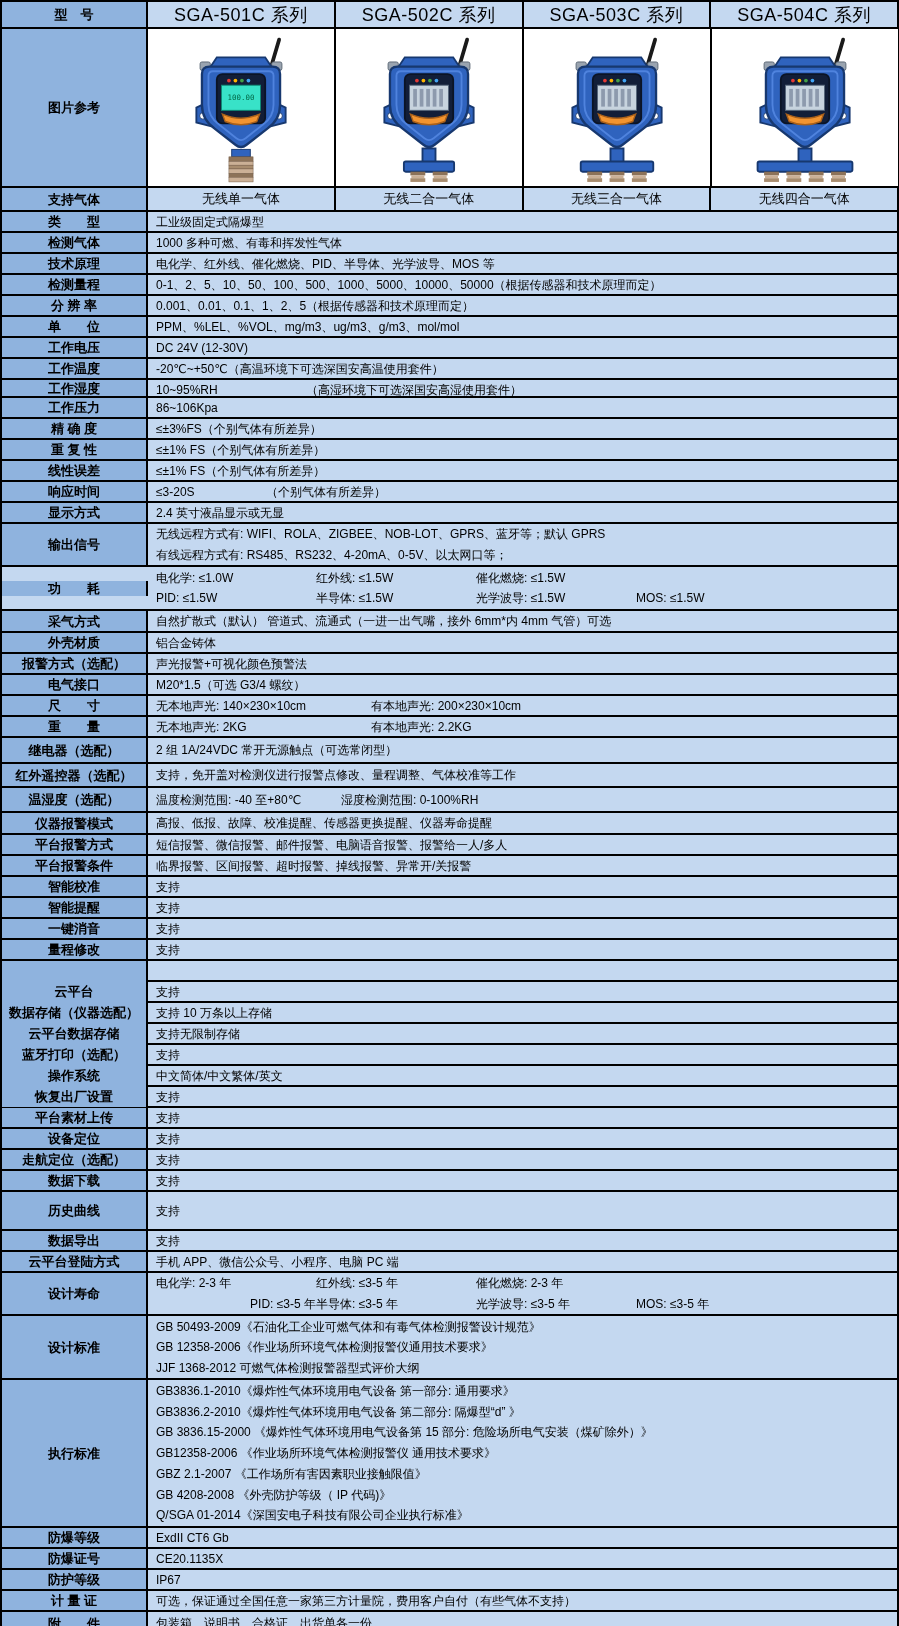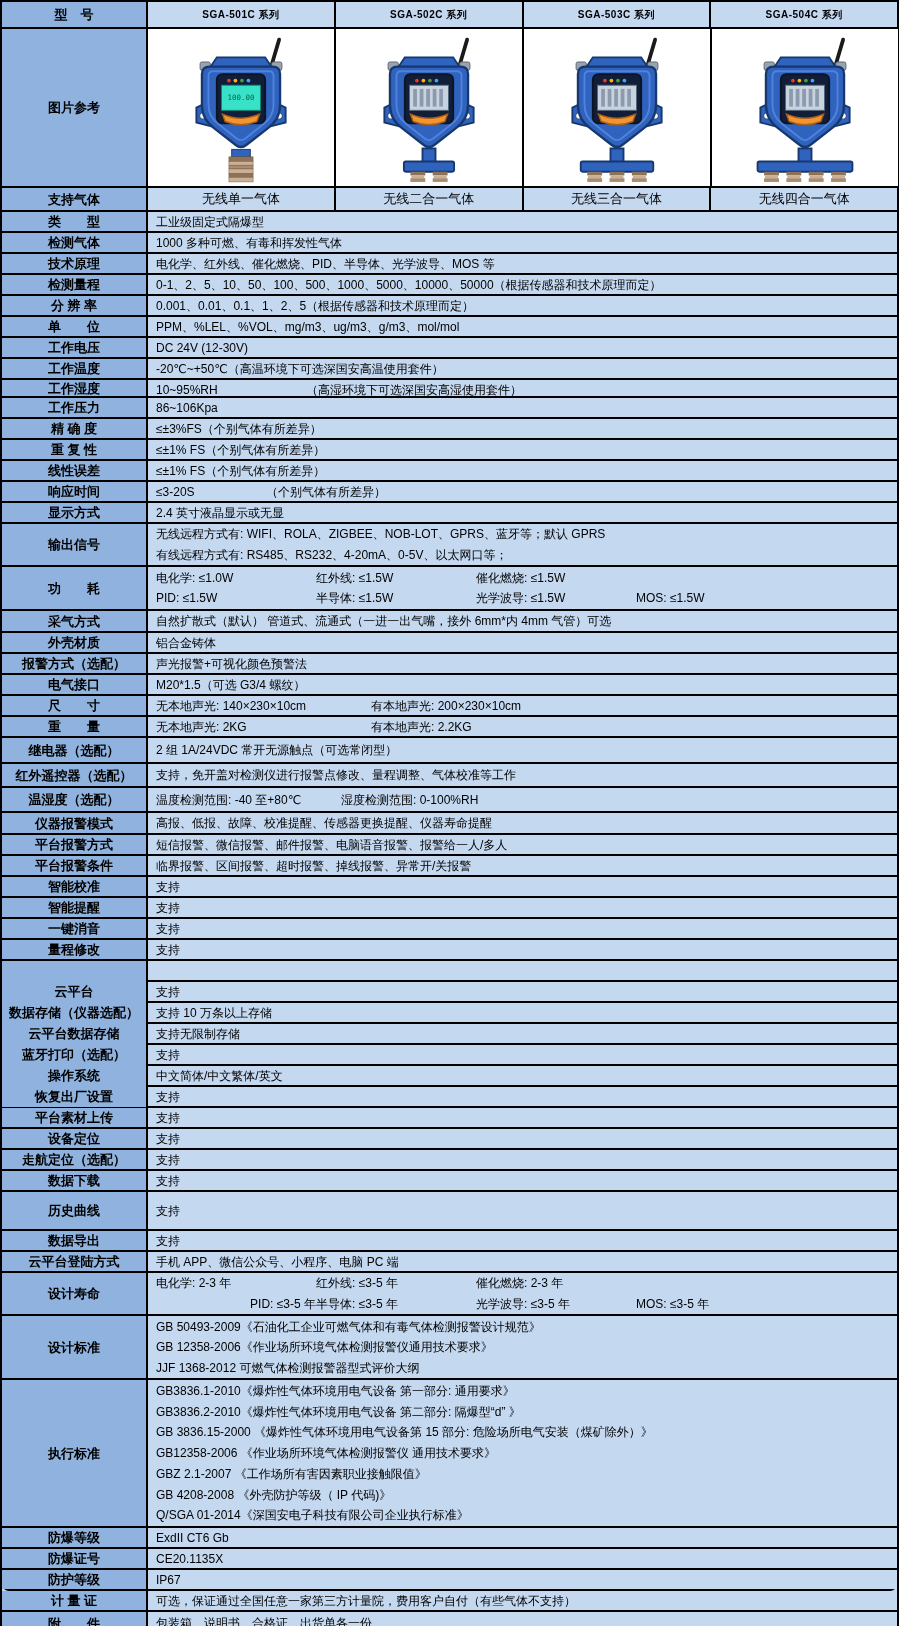--- a/index.html
+++ b/index.html
@@ -8,21 +8,21 @@
   .tr { display:flex; border-bottom:2px solid #000; box-sizing:border-box; align-items:stretch; }
   .tr:last-child { border-bottom:none; }
   .th { flex:0 0 146px; width:146px; background:#8FB3DE; border-right:2px solid #000;
         display:flex; align-items:center; justify-content:center; text-align:center;
         font-weight:bold; font-size:13px; line-height:15px; padding:0 3px; box-sizing:border-box; }
   .td { flex:1; background:#C4D8F0; display:flex; flex-direction:column; justify-content:space-evenly;
         font-size:12px; padding:0 0 0 8px; box-sizing:border-box; overflow:hidden; }
   .col { flex:1; border-right:2px solid #000; display:flex; align-items:center; justify-content:center;
          box-sizing:border-box; background:#C4D8F0; font-size:13px; }
   .col:last-child { border-right:none; }
-  .model-cell { font-weight:bold; font-size:10px; letter-spacing:0.5px; }
+  .model-cell { font-weight:normal; font-size:18px; letter-spacing:0.5px; }
   .img-cell { background:#fff; }
   .gas-cell { font-size:13px; }
   .line { line-height:20px; white-space:nowrap; }
   .seg { display:inline-block; vertical-align:top; }
 </style>
 </head>
 <body>
 
 <div class="spec-table" id="spec-table">
     <div class="tr" style="height: 27px;">
@@ -276,21 +276,21 @@
         <div class="line"><span class="seg">2.4 英寸液晶显示或无显</span></div>
       </div>
     </div>
     <div class="tr" style="height: 43px;">
       <div class="th">输出信号</div>
       <div class="td">
         <div class="line"><span class="seg">无线远程方式有: WIFI、ROLA、ZIGBEE、NOB-LOT、GPRS、蓝牙等；默认 GPRS</span></div>
         <div class="line"><span class="seg">有线远程方式有: RS485、RS232、4-20mA、0-5V、以太网口等；</span></div>
       </div>
     </div>
-    <div class="tr" style="height: 44px;">
+    <div class="tr" style="height: 44px; align-items: center;">
       <div class="th">功　　耗</div>
       <div class="td">
         <div class="line"><span class="seg" style="min-width: 160px;">电化学: ≤1.0W</span><span class="seg" style="min-width: 160px;">红外线: ≤1.5W</span><span class="seg">催化燃烧: ≤1.5W</span></div>
         <div class="line"><span class="seg" style="min-width: 160px;">PID: ≤1.5W</span><span class="seg" style="min-width: 160px;">半导体: ≤1.5W</span><span class="seg" style="min-width: 160px;">光学波导: ≤1.5W</span><span class="seg">MOS: ≤1.5W</span></div>
       </div>
     </div>
     <div class="tr" style="height: 22px;">
       <div class="th">采气方式</div>
       <div class="td">
         <div class="line"><span class="seg">自然扩散式（默认） 管道式、流通式（一进一出气嘴，接外 6mm*内 4mm 气管）可选</span></div>
@@ -502,21 +502,21 @@
       <div class="td">
         <div class="line"><span class="seg">ExdII CT6 Gb</span></div>
       </div>
     </div>
     <div class="tr" style="height: 21px;">
       <div class="th">防爆证号</div>
       <div class="td">
         <div class="line"><span class="seg">CE20.1135X</span></div>
       </div>
     </div>
-    <div class="tr" style="height: 21px; border-radius: 7px;">
+    <div class="tr" style="height: 21px;">
       <div class="th">防护等级</div>
       <div class="td">
         <div class="line"><span class="seg">IP67</span></div>
       </div>
     </div>
     <div class="tr" style="height: 21px;">
       <div class="th">计 量 证</div>
       <div class="td">
         <div class="line"><span class="seg">可选，保证通过全国任意一家第三方计量院，费用客户自付（有些气体不支持）</span></div>
       </div>

